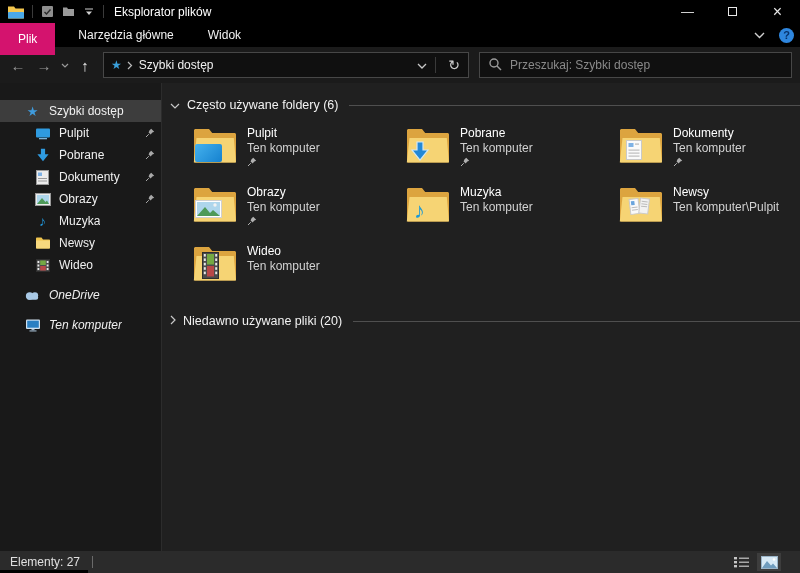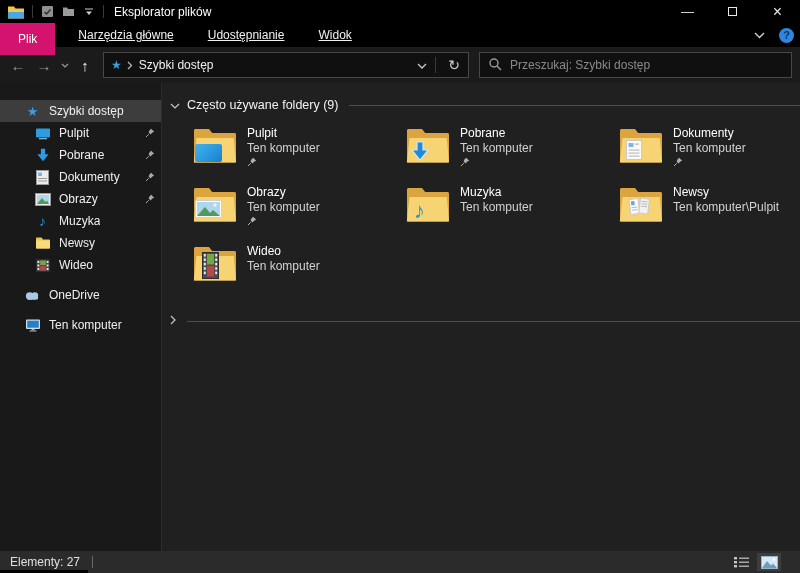--- a/index.html
+++ b/index.html
@@ -14,21 +14,21 @@
   .qat-btn { display:flex; align-items:center; justify-content:center; min-width:14px; height:16px; }
   .win-title { margin-left:3px; color:#fff; font-size:12px; white-space:nowrap; }
   .win-controls { margin-left:auto; display:flex; height:23px; }
   .win-btn { width:45px; height:23px; display:flex; align-items:center; justify-content:center; color:#e8e8e8; background:transparent; border:none; font-size:13px; }
   .max-box { width:9px; height:9px; border:1px solid #e8e8e8; display:inline-block; }
 
   
   .ribbon-tabs { height:24px; background:#000; display:flex; align-items:stretch; position:relative; }
   .tab { display:flex; align-items:center; padding:0 11px; color:#f2f2f2; font-size:12px; cursor:default; }
   .tab-file { background:#d4136e; color:#fff; padding:16px 18px; }
-  .tab + .tab { margin-left:12px;text-decoration:underline; }
+  .tab + .tab { margin-left:12px; }
   .ribbon-right { position:absolute; right:6px; top:0; height:24px; display:flex; align-items:center; gap:14px; }
   .help-circle { width:15px; height:15px; border-radius:50%; background:#2e86de; color:#07326b; font-weight:bold; font-size:11px; display:flex; align-items:center; justify-content:center; }
 
   
   .nav-bar { height:36px; background:#1b1b1b; display:flex; align-items:center; padding:0 8px 0 6px; gap:2px; }
   .nav-btn { width:24px; height:26px; display:flex; align-items:center; justify-content:center; background:transparent; border:none; font-size:15px; color:#9a9a9a; }
   .nav-btn.up { color:#e8e8e8; }
   .nav-chev { width:13px; height:26px; display:flex; align-items:center; justify-content:center; }
   .address-box { margin-left:4px; width:366px; height:26px; background:#101010; border:1px solid #474747; display:flex; align-items:center; padding:0 4px 0 7px; }
   .crumb-star { color:#3aa0dc; font-size:12px; margin-right:5px; }
@@ -40,21 +40,21 @@
   .search-box { margin-left:8px; flex:1; height:26px; background:#101010; border:1px solid #474747; display:flex; align-items:center; padding:0 8px; gap:8px; }
   .search-box input { flex:1; background:transparent; border:none; outline:none; color:#4d7c0f; font-family:"Liberation Sans",sans-serif; font-size:12px; }
   .search-box input::placeholder { color:#8a8a8a; }
 
   
   .content { display:flex; height:468px; }
   .sidebar { width:162px; background:#191919; border-right:1px solid #2c2c2c; padding-top:17px; flex:none; }
   .side-item { height:22px; display:flex; align-items:center; padding-left:24px; padding-right:6px; color:#f0f0f0; cursor:default; }
   .side-item.child { padding-left:34px; }
   .side-item.selected { background:#3d3d3d; }
-  .side-item.gap { margin-top:8px; }
+  .side-item.gap { margin-top:8px;font-style:italic; }
   .side-ico { width:17px; height:16px; margin-right:8px; display:flex; align-items:center; justify-content:center; flex:none; }
   .side-label { white-space:nowrap; overflow:hidden; }
   .side-pin { margin-left:auto; display:flex; align-items:center; }
   .glyph-star { color:#3f9bdc; font-size:13px; }
   .glyph-note { color:#2196d9; font-size:14px; }
 
   .main { flex:1; background:#202020; padding:12px 10px 0 8px; }
   .section-header { display:flex; align-items:center; gap:7px; height:20px; color:#f2f2f2; font-size:12.5px; }
   .section-header .rule { flex:1; height:1px; background:#4f4f4f; margin-left:4px; }
 
@@ -117,21 +117,20 @@
       <button class="win-btn">
           <span class="max-box"></span>
         </button>
       <button class="win-btn" style="font-size:16px;">×</button>
     </div>
   </div>
 
   <div class="ribbon-tabs">
     <div class="tab tab-file">Plik</div>
     <div class="tab">Narzędzia główne</div>
-    <div class="tab">Udostępnianie</div>
     <div class="tab">Widok</div>
     <div class="ribbon-right">
       <span>
         <svg width="11" height="7" viewBox="0 0 11 7">
             <polyline points="1,1 5.5,5.5 10,1" fill="none" stroke="#d0d0d0" stroke-width="1.4"></polyline>
           </svg>
       </span>
       <span class="help-circle">?</span>
     </div>
   </div>
@@ -300,21 +299,21 @@
     </div>
 
     <div class="main">
 
       <div class="section-header">
         <span>
           <svg width="10" height="6" viewBox="0 0 10 6">
               <polyline points="1,1 5,5 9,1" fill="none" stroke="#c8c8c8" stroke-width="1.2"></polyline>
             </svg>
         </span>
-        <span>Często używane foldery (9)</span>
+        <span>Często używane foldery (6)</span>
         <span class="rule"></span>
       </div>
 
       <div class="tiles">
 
         <div class="tile">
           <span class="tile-icon">
             <svg width="46" height="40" viewBox="0 0 46 40">
                 <path d="M2 5.5 C2 4.7 2.7 4 3.5 4 H17 l3.2 4 H42.5 C43.3 8 44 8.7 44 9.5 V36 c0 .8-.7 1.5-1.5 1.5 h-39 C2.7 37.5 2 36.8 2 36 Z" fill="#dca43f"></path>
                 <path d="M4.5 13 H41.8 L44 37.5 H1.8 Z" fill="#f6d474"></path>
@@ -481,20 +480,21 @@
           </span>
         </div>
       </div>
 
       <div class="section-header" style="margin-top:26px;">
         <span>
           <svg width="6" height="10" viewBox="0 0 6 10">
               <polyline points="1,1 5,5 1,9" fill="none" stroke="#c8c8c8" stroke-width="1.2"></polyline>
             </svg>
         </span>
+        <span>Niedawno używane pliki (20)</span>
         <span class="rule"></span>
       </div>
 
     </div>
   </div>
 
   <div class="statusbar">
     <span>Elementy: 27</span>
     <span class="sb-sep"></span>
     <span class="view-btns">

